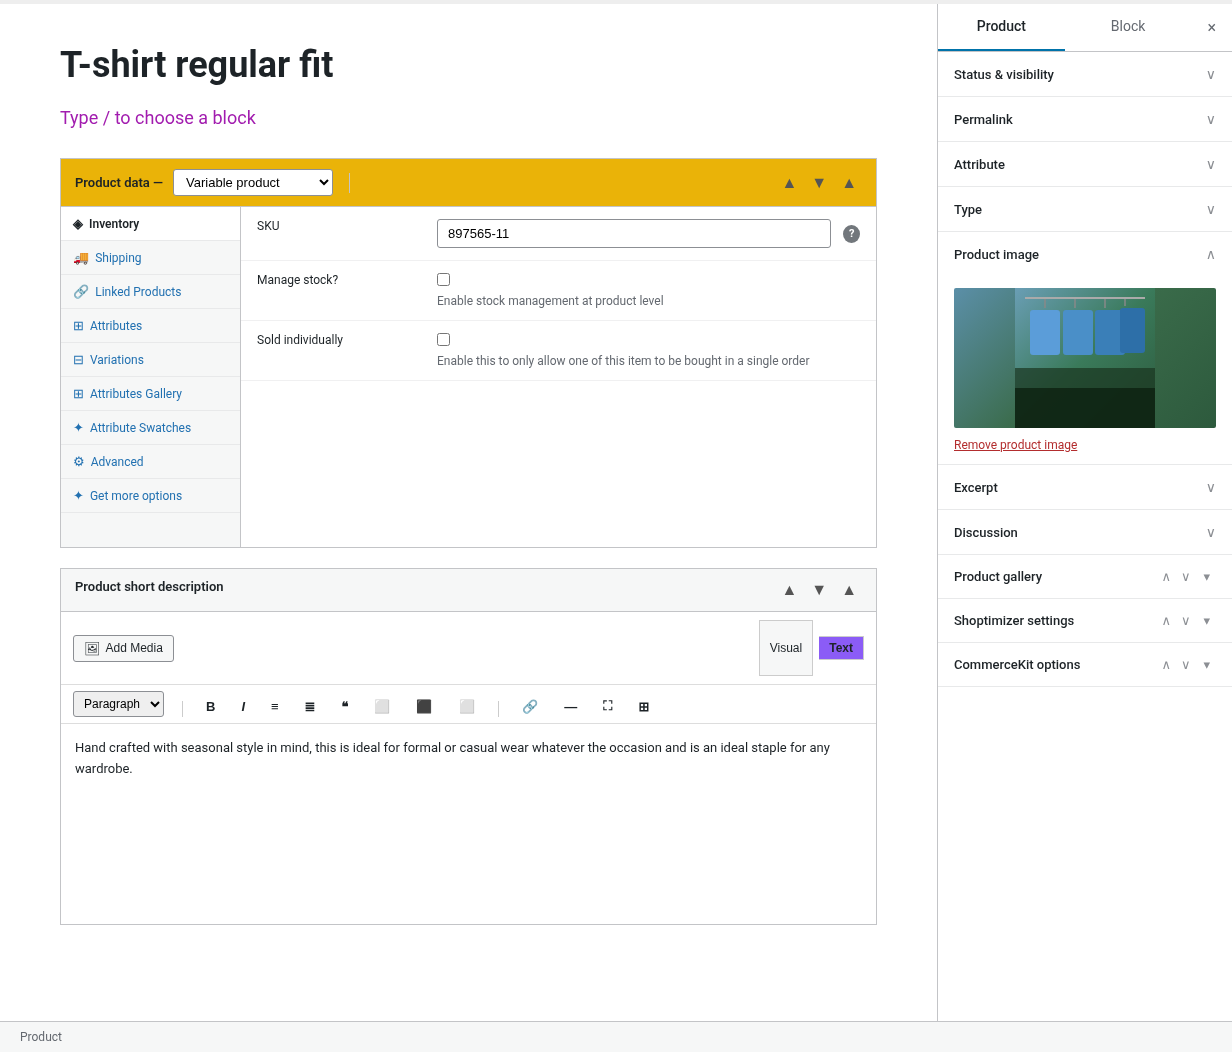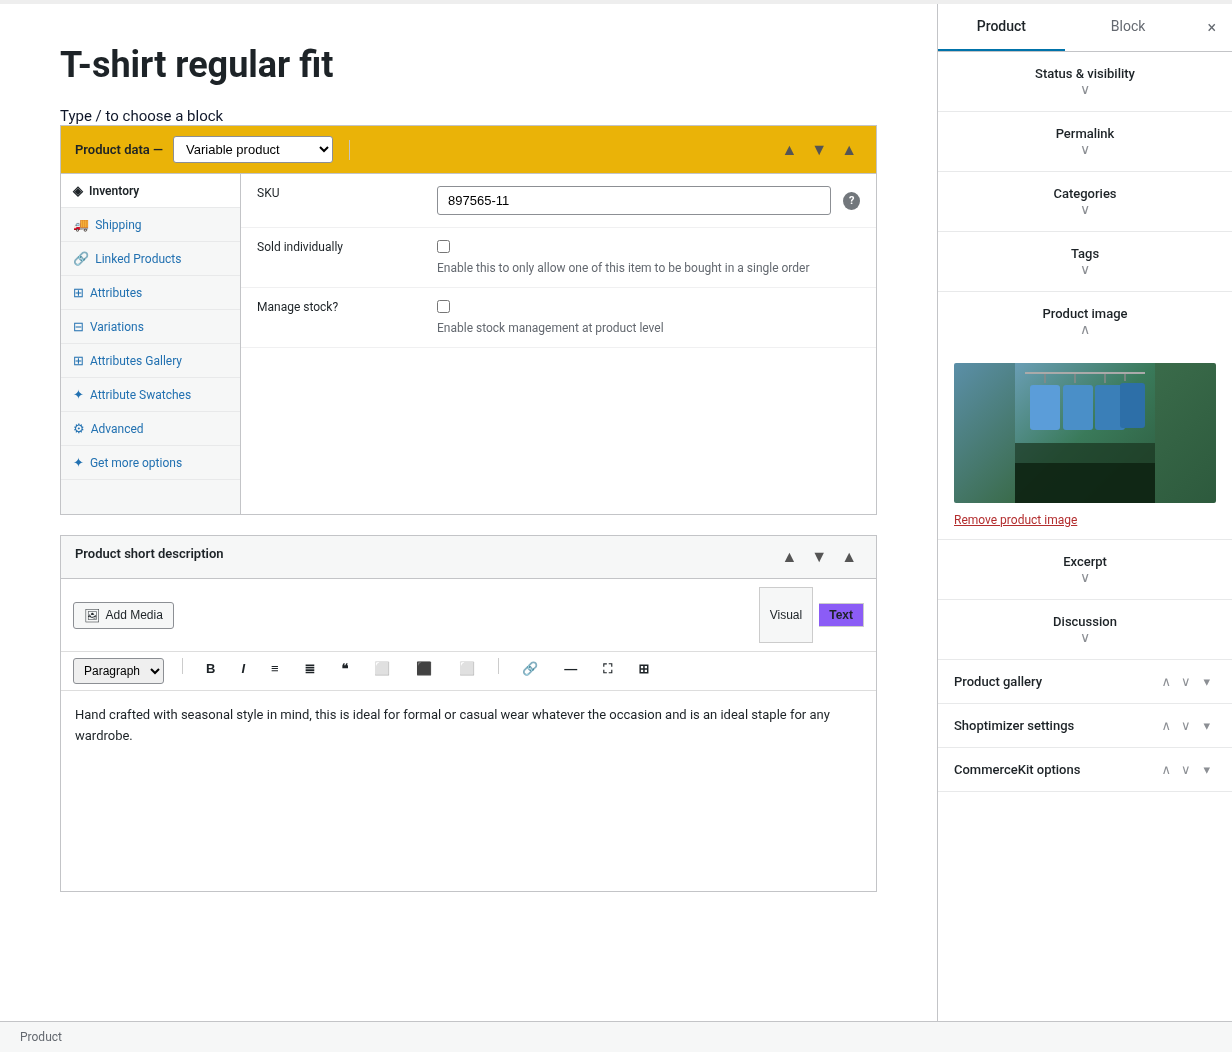--- a/index.html
+++ b/index.html
@@ -11,21 +11,21 @@
     .top-bar { height: 4px; background: #eee; }
 
     
     .main-area { display: flex; flex: 1; overflow: hidden; }
 
     
     .editor-area { flex: 1; background: #fff; overflow-y: auto; padding: 40px 60px 40px 60px; position: relative; }
 
     .post-title { font-size: 36px; font-weight: 700; color: #1d2327; margin-bottom: 20px; line-height: 1.2; border: none; outline: none; }
 
-    .block-placeholder { color: #0f172a; font-size: 15px; }
+    .block-placeholder { color: #a21caf; font-size: 18px; margin-bottom: 30px; }
 
     
     .product-data-wrapper { border: 1px solid #c3c4c7; background: #fff; }
 
     .product-data-header { display: flex; align-items: center; gap: 10px; padding: 10px 14px; background: #eab308; border-bottom: 1px solid #c3c4c7; flex-wrap: wrap; }
 
     .product-data-label { font-weight: 600; font-size: 13px; }
 
     .product-data-select { border: 1px solid #8c8f94; border-radius: 3px; padding: 4px 8px; font-size: 13px; background: #fff; min-width: 160px; }
 
@@ -74,21 +74,21 @@
     .short-desc-header { display: flex; align-items: flex-start; justify-content: space-between; padding: 10px 14px; background: #f6f7f7; border-bottom: 1px solid #c3c4c7; }
 
     .short-desc-label { font-weight: 600; font-size: 13px; }
 
     .short-desc-controls { display: flex; gap: 4px; }
 
     .short-desc-toolbar { padding: 8px 12px; border-bottom: 1px solid #ddd; display: flex; align-items: center; gap: 6px; flex-wrap: wrap; }
 
     .add-media-btn { display: flex; align-items: center; gap: 5px; background: #f6f7f7; border: 1px solid #8c8f94; border-radius: 3px; padding: 5px 10px; font-size: 12px; cursor: pointer; color: #1d2327; }
 
-    .format-toolbar { display: flex; align-items: flex-start; gap: 16px; padding: 6px 12px; border-bottom: 1px solid #ddd; }
+    .format-toolbar { display: flex; align-items: flex-end; gap: 16px; padding: 6px 12px; border-bottom: 1px solid #ddd; }
 
     .format-select { border: 1px solid #8c8f94; border-radius: 3px; padding: 4px 6px; font-size: 12px; }
 
     .fmt-btn { background: none; border: none; cursor: pointer; padding: 3px 5px; font-size: 13px; color: #1d2327; font-weight: bold; }
 
     .editor-body { padding: 14px 14px; min-height: 200px; font-size: 13px; line-height: 1.6; }
 
     
     .bottom-bar { padding: 8px 20px; border-top: 1px solid #c3c4c7; background: #f6f7f7; font-size: 12px; color: #646970; }
 
@@ -99,21 +99,21 @@
 
     .panel-tab { flex: 1; padding: 14px 0; text-align: center; font-size: 14px; cursor: pointer; border-bottom: 2px solid transparent; color: #646970; }
 
     .panel-tab.active { color: #1d2327; border-bottom: 2px solid #0073aa; font-weight: 500; }
 
     .panel-close { padding: 14px 16px; cursor: pointer; color: #646970; font-size: 16px; }
 
     
     .accordion-section { border-bottom: 1px solid #e8e9ea; }
 
-    .accordion-header { display: flex; align-items: center; justify-content: space-between; padding: 14px 16px; cursor: pointer; font-size: 13px; font-weight: 500; flex-direction: column; }
+    .accordion-header { display: flex; align-items: center; justify-content: space-between; padding: 14px 16px; cursor: pointer; font-size: 13px; font-weight: 500; }
 
     .accordion-chevron { color: #8c8f94; font-size: 14px; }
 
     
     .product-image-section { padding: 12px 16px; }
 
     .product-img-placeholder { width: 100%; height: 140px; background: linear-gradient(135deg, #5b8fa8 0%, #3a6b4a 50%, #2d5a3d 100%); display: flex; align-items: center; justify-content: center; margin-bottom: 10px; border-radius: 2px; position: relative; overflow: hidden; }
 
     .replace-img-btn { border: 1px solid #0073aa; color: #0073aa; background: #fff; padding: 6px 12px; border-radius: 3px; font-size: 12px; cursor: pointer; width: 100%; }
 
@@ -218,38 +218,38 @@
             <table class="inventory-table">
               <tbody>
                 <tr>
                   <td class="field-label">SKU</td>
                   <td style="display:flex;align-items:center;gap:6px;padding:12px 16px;">
                     <input type="text" class="sku-input" value="897565-11" style="">
                     <span class="help-icon">?</span>
                   </td>
                 </tr>
                 <tr>
+                  <td class="field-label">Manage stock?</td>
+                  <td style="padding:12px 16px;">
+                    <div class="checkbox-row">
+                      <div class="checkbox-label-row">
+                        <input type="checkbox" style="">
+                      </div>
+                      <span class="checkbox-help">Enable stock management at product level</span>
+                    </div>
+                  </td>
+                </tr>
+                <tr>
                   <td class="field-label">Sold individually</td>
                   <td style="padding:12px 16px;">
                     <div class="checkbox-row">
                       <div class="checkbox-label-row">
                         <input type="checkbox" style="">
                       </div>
                       <span class="checkbox-help">Enable this to only allow one of this item to be bought in a single order</span>
-                    </div>
-                  </td>
-                </tr>
-                <tr>
-                  <td class="field-label">Manage stock?</td>
-                  <td style="padding:12px 16px;">
-                    <div class="checkbox-row">
-                      <div class="checkbox-label-row">
-                        <input type="checkbox" style="">
-                      </div>
-                      <span class="checkbox-help">Enable stock management at product level</span>
                     </div>
                   </td>
                 </tr>
               </tbody>
             </table>
           </div>
         </div>
       </div>
 
       <div class="short-desc-wrapper">
@@ -316,28 +316,28 @@
 
       <div class="accordion-section">
         <div class="accordion-header">
           <span>Permalink</span>
           <span class="accordion-chevron">∨</span>
         </div>
       </div>
 
       <div class="accordion-section">
         <div class="accordion-header">
-          <span>Categories</span>
-          <span class="accordion-chevron">∨</span>
-        </div>
-      </div>
-
-      <div class="accordion-section">
-        <div class="accordion-header">
-          <span>Tags</span>
+          <span>Attribute</span>
+          <span class="accordion-chevron">∨</span>
+        </div>
+      </div>
+
+      <div class="accordion-section">
+        <div class="accordion-header">
+          <span>Type</span>
           <span class="accordion-chevron">∨</span>
         </div>
       </div>
 
       <div class="accordion-section">
         <div class="accordion-header">
           <span>Product image</span>
           <span class="accordion-chevron">∧</span>
         </div>
         <div class="product-image-section">

